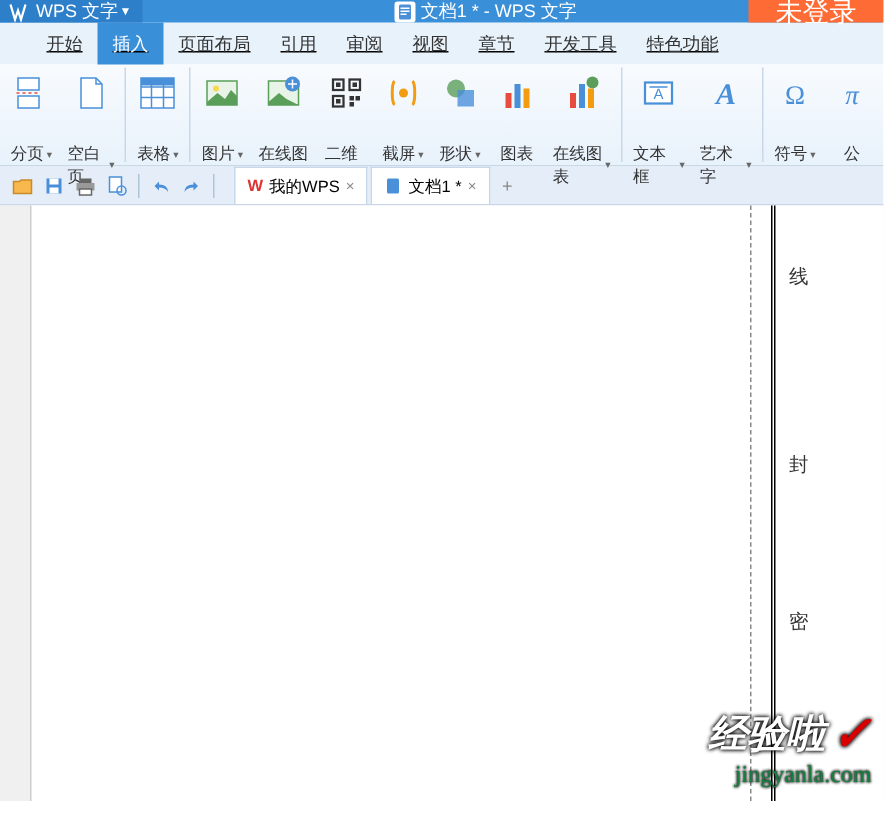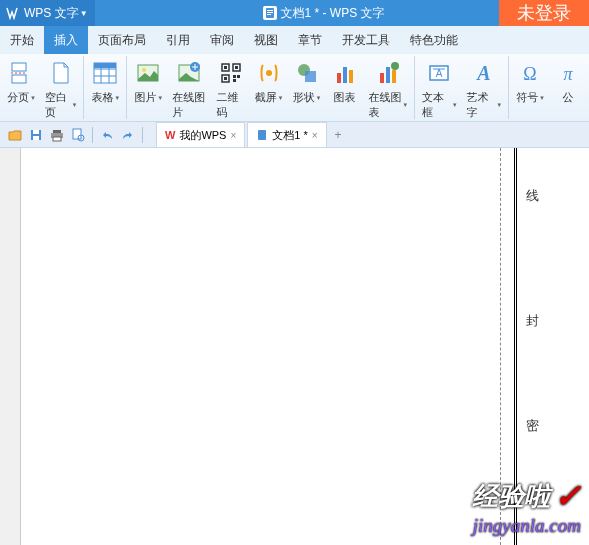--- a/index.html
+++ b/index.html
@@ -1,36 +1,36 @@
 <!DOCTYPE html>
 <html><head>
   <meta charset="utf-8">
   <style>
     * { margin: 0; padding: 0; box-sizing: border-box; }
     body { font-family: "Microsoft YaHei", sans-serif; font-size: 12px; width: 589px; height: 545px; overflow: hidden; background: #fff; }
     
-    .titlebar { height: 26px; background: #3a8fd9; display: flex; align-items: center; color: white; position: relative; }
+    .titlebar { height: 15px; background: #3a8fd9; display: flex; align-items: center; color: white; position: relative; }
     .app-label { display: flex; align-items: center; padding: 0 6px; font-size: 12px; height: 100%; background: #2d7fc9; }
     .app-label .logo { margin-right: 4px; font-weight: bold; }
     .dropdown-arrow { width: 10px; text-align: center; font-size: 8px; }
     .title-center { position: absolute; left: 50%; transform: translateX(-50%); display: flex; align-items: center; color: #fff; font-size: 12px; margin-left: 29px; }
     .doc-icon { width: 14px; height: 14px; margin-right: 4px; background: #fff; border-radius: 2px; display: inline-flex; align-items: center; justify-content: center; }
     .doc-icon svg { width: 12px; height: 12px; }
     .login-btn { margin-left: auto; background: #ff6b35; height: 100%; padding: 0 18px; display: flex; align-items: center; color: #fff; font-size: 18px; }
     
-    .menubar { height: 28px; background: #e8f2fb; display: flex; align-items: stretch; padding-left: 0; }
+    .menubar { height: 28px; background: #e8f2fb; display: flex; align-items: stretch; padding-left: 21px; text-decoration: underline; }
     .menu-item { padding: 0 10px; display: flex; align-items: center; color: #333; font-size: 12px; cursor: pointer; }
     .menu-item.active { background: #3a8fd9; color: #fff; }
     
     .ribbon { height: 68px; background: linear-gradient(#f8fbfe, #e8f2fb); border-bottom: 1px solid #c8d8e8; display: flex; padding: 2px 0; }
     .ribbon-group { display: flex; flex-direction: column; align-items: center; padding: 0 2px; border-right: 1px solid #c8d8e8; }
     .ribbon-group:last-child { border-right: none; }
     .ribbon-btn { display: flex; flex-direction: column; align-items: center; padding: 2px 5px; cursor: pointer; }
     .ribbon-icon { width: 28px; height: 30px; display: flex; align-items: center; justify-content: center; }
-    .ribbon-label { font-size: 11px; color: #333; display: flex; align-items: center; gap: 2px; margin-top: 2px; }
+    .ribbon-label { font-size: 11px; color: #333; display: flex; align-items: center; gap: 2px; margin-top: 18px; }
     .ribbon-row { display: flex; }
     .small-arrow { font-size: 7px; color: #666; }
     
     .quickbar { height: 26px; background: #e5eef8; border-bottom: 1px solid #c8d8e8; display: flex; align-items: center; padding: 0 6px; gap: 3px; }
     .qa-icon { width: 18px; height: 18px; display: flex; align-items: center; justify-content: center; cursor: pointer; }
     .qa-sep { width: 1px; height: 16px; background: #b0c4d8; margin: 0 2px; }
     .doc-tabs { display: flex; margin-left: 8px; height: 100%; align-items: stretch; }
     .doc-tab { display: flex; align-items: center; padding: 0 8px; border: 1px solid #c8d8e8; border-bottom: none; background: #fff; font-size: 11px; gap: 4px; margin-right: 2px; }
     .doc-tab .close-x { color: #888; font-size: 10px; cursor: pointer; }
     .add-tab { padding: 0 6px; color: #888; display: flex; align-items: center; cursor: pointer; }
@@ -41,21 +41,21 @@
     .right-margin-dotted { position: absolute; right: 88px; top: 0; bottom: 0; width: 1px; border-left: 1px dashed #888; }
     .right-edge { position: absolute; right: 72px; top: 0; bottom: 0; width: 3px; border-left: 1px solid #000; border-right: 1px solid #000; }
     .vert-text { position: absolute; right: 48px; writing-mode: vertical-rl; font-size: 13px; color: #333; }
     .vert-text.t1 { top: 30px; }
     .vert-text.t2 { top: 155px; }
     .vert-text.t3 { top: 260px; }
     
     .watermark { position: absolute; right: 8px; bottom: 8px; text-align: right; font-family: cursive; }
     .watermark-main { font-size: 26px; color: #fff; font-weight: bold; font-style: italic; text-shadow: 0 0 3px #000, 0 0 3px #000; display: inline-flex; align-items: center; margin-top: 26px; }
     .watermark-check { color: #d80000; font-size: 32px; margin-left: 4px; }
-    .watermark-sub { font-size: 19px; color: #8b5cf6; font-style: italic; text-shadow: 0 0 2px #000, 0 0 2px #000; }
+    .watermark-sub { font-size: 16px; color: #15803d; text-shadow: 0 0 2px #000, 0 0 2px #000; }
     
     svg { display: block; }
   </style>
 </head>
 <body>
 
 <div class="titlebar">
   <div class="app-label">
     <span class="logo">
       <svg width="14" height="14" viewBox="0 0 14 14">

